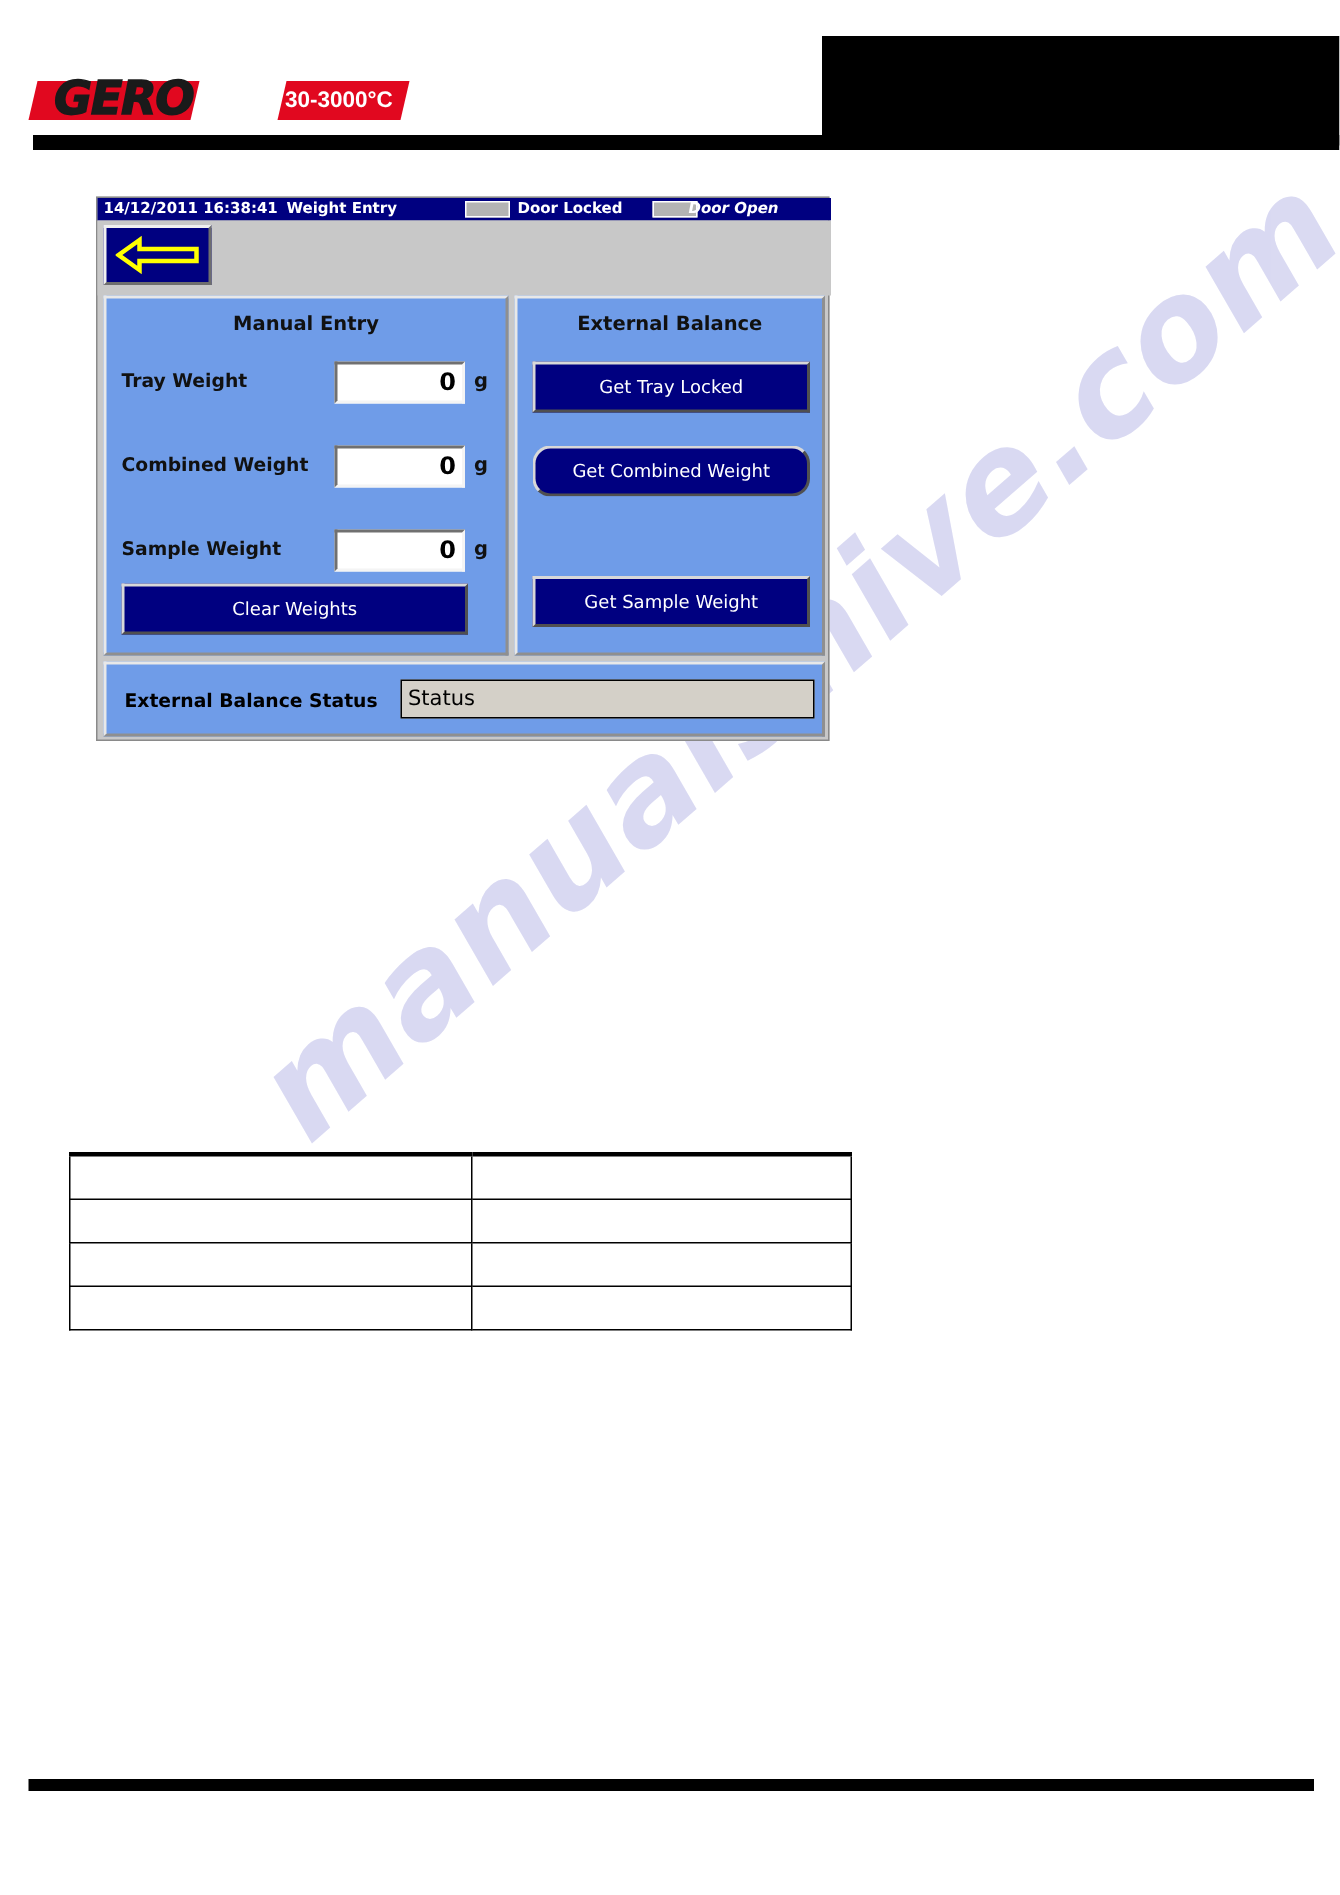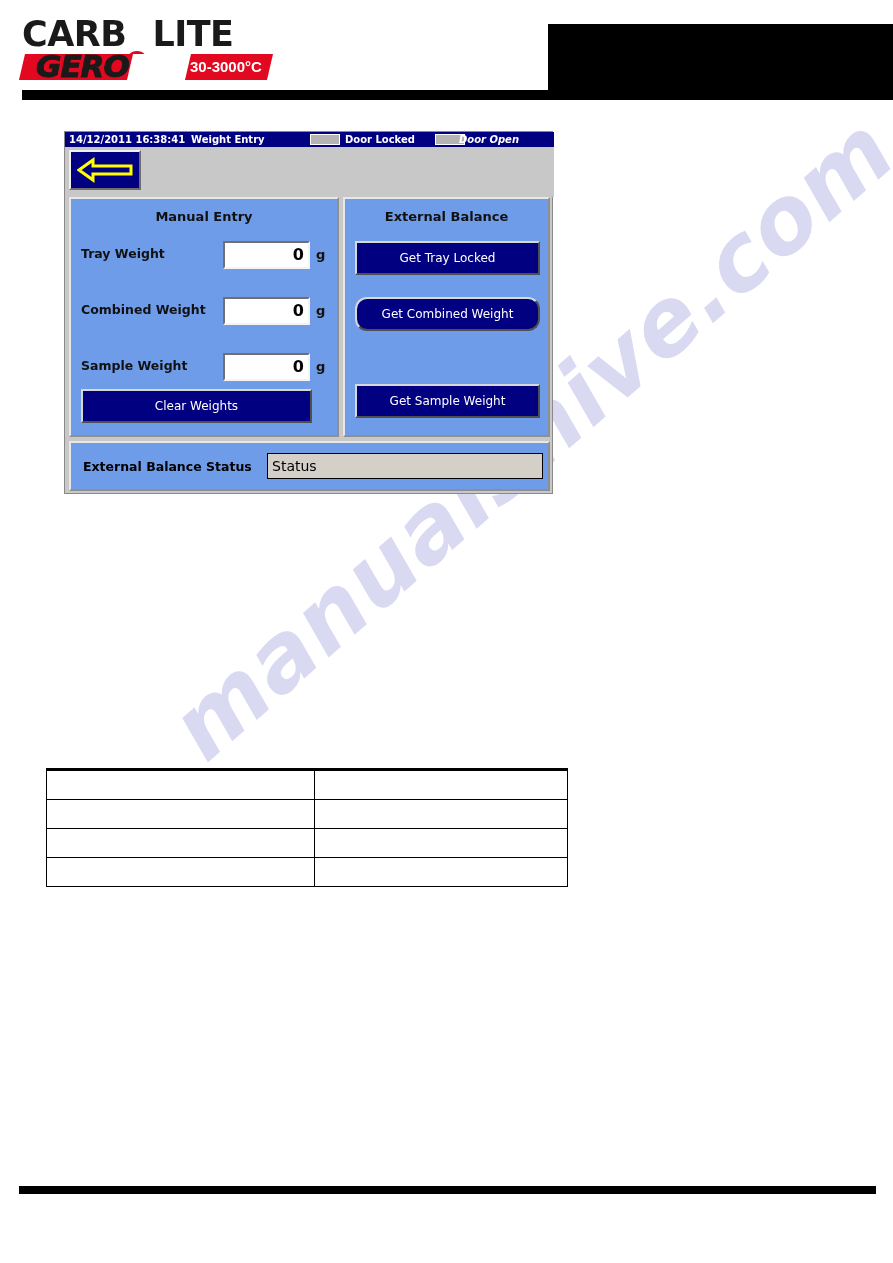--- a/index.html
+++ b/index.html
@@ -414,21 +414,20 @@
 <body>
 
 <div id="watermark">
   <div class="wm-text">manualshive.com</div>
 </div>
 
 <div id="page-header">
 
   <div id="logo-block">
 
-    <div id="logo-carbolite">CARB<span class="o-dot"><span class="ring"></span><span class="tail"></span></span>LITE</div>
 
     <div id="gero-row">
       <div id="gero-red-slab"></div>
       <div id="gero-white-notch"></div>
       <div id="gero-word">GERO</div>
       <div id="temp-badge">30-3000°C</div>
     </div>
   </div>
 
   <div id="header-black-box"></div>

